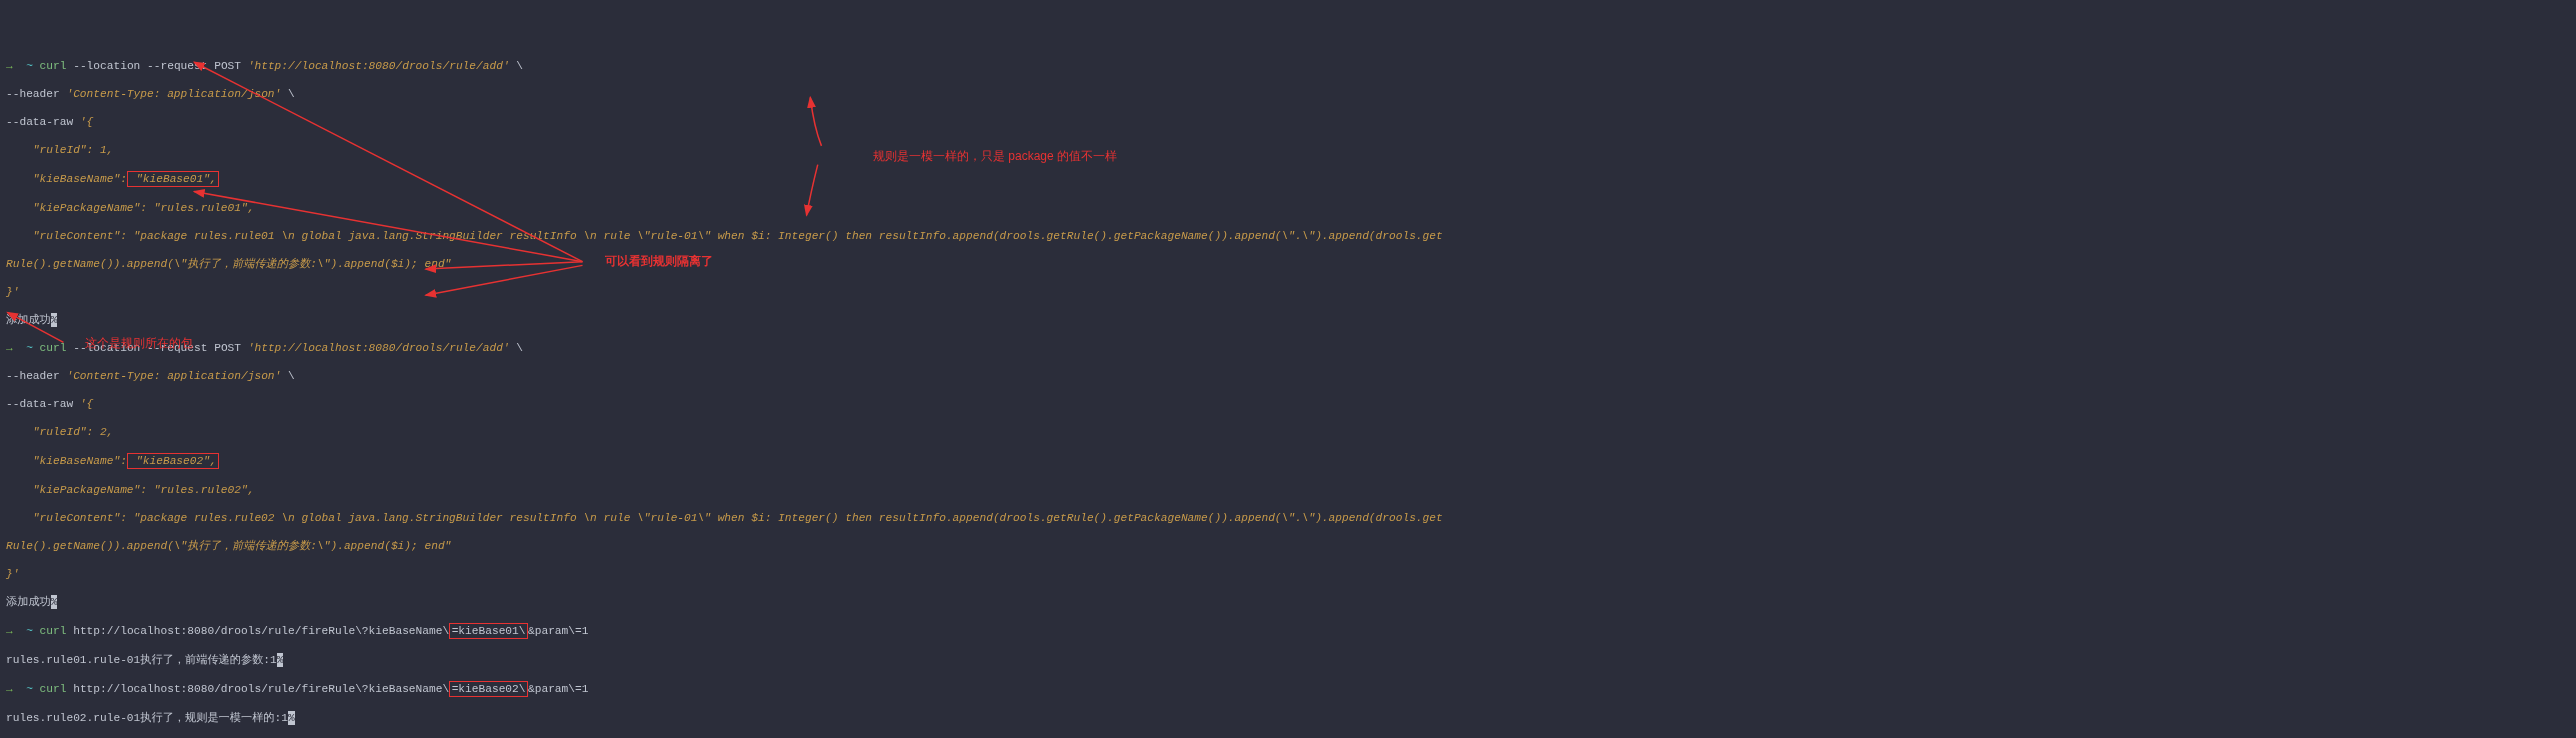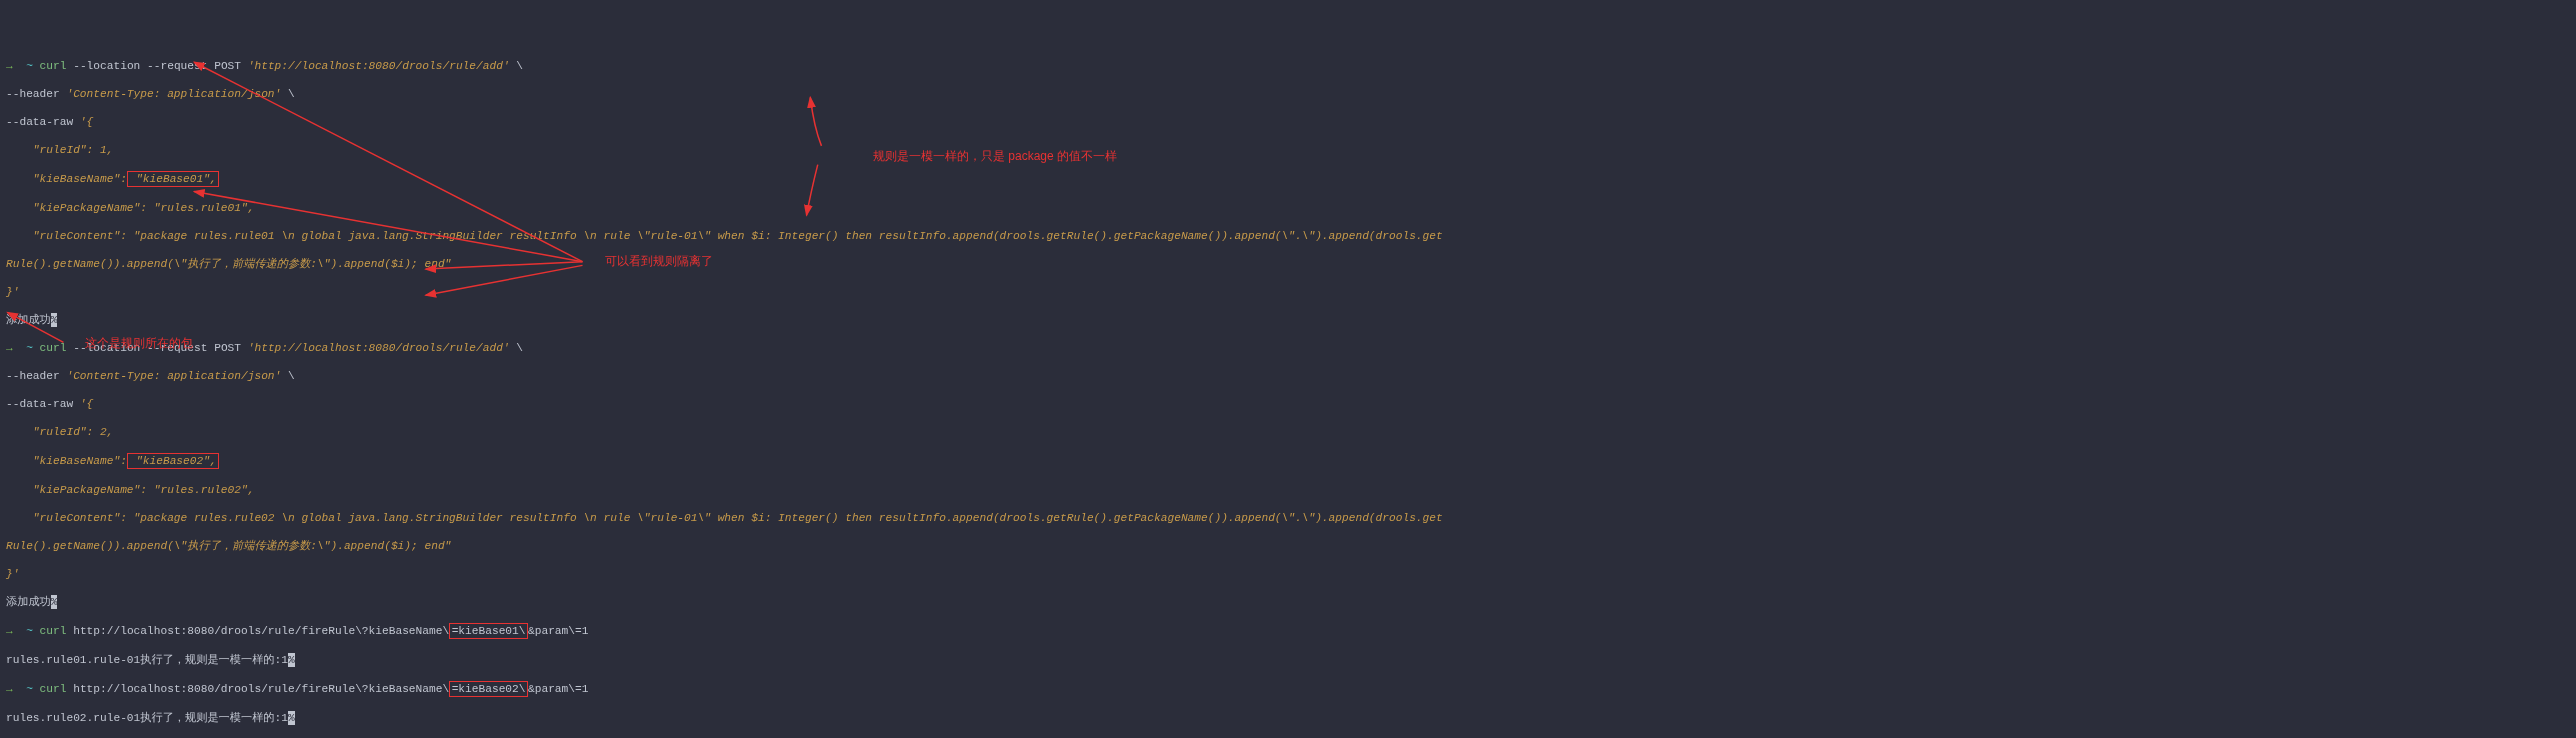--- a/index.html
+++ b/index.html
@@ -90,28 +90,28 @@
 <div class="line"><span class="flag">--header</span> <span class="string">'Content-Type: application/json'</span> <span class="plain">\</span></div>
 <div class="line"><span class="flag">--data-raw</span> <span class="string">'{</span></div>
 <div class="line"><span class="string">    "ruleId": 2,</span></div>
 <div class="line"><span class="string">    "kieBaseName":</span><span class="highlight-box"><span class="string"> "kieBase02",</span></span></div>
 <div class="line"><span class="string">    "kiePackageName": "rules.rule02",</span></div>
 <div class="line"><span class="string">    "ruleContent": "package rules.rule02 \n global java.lang.StringBuilder resultInfo \n rule \"rule-01\" when $i: Integer() then resultInfo.append(drools.getRule().getPackageName()).append(\".\").append(drools.get</span></div>
 <div class="line"><span class="string">Rule().getName()).append(\"执行了，前端传递的参数:\").append($i); end"</span></div>
 <div class="line"><span class="string">}'</span></div>
 <div class="line"><span class="result">添加成功</span><span class="box-char">%</span></div>
 <div class="line"><span class="prompt-arrow">→</span>  <span class="tilde">~</span> <span class="curl">curl</span> <span class="plain">http://localhost:8080/drools/rule/fireRule\?kieBaseName\</span><span class="highlight-box"><span class="plain">=kieBase01\</span></span><span class="plain">&amp;param\=1</span></div>
-<div class="line"><span class="result-rule">rules.rule01.rule-01执行了，规则是一模一样的:1</span><span class="box-char">%</span></div>
+<div class="line"><span class="result-rule">rules.rule01.rule-01执行了，前端传递的参数:1</span><span class="box-char">%</span></div>
 <div class="line"><span class="prompt-arrow">→</span>  <span class="tilde">~</span> <span class="curl">curl</span> <span class="plain">http://localhost:8080/drools/rule/fireRule\?kieBaseName\</span><span class="highlight-box"><span class="plain">=kieBase02\</span></span><span class="plain">&amp;param\=1</span></div>
 <div class="line"><span class="result-rule">rules.rule02.rule-01执行了，规则是一模一样的:1</span><span class="box-char">%</span></div>
 
 
 
 <div class="annotation" style="left:840px; top:149px;margin-left:33px;">规则是一模一样的，只是 package 的值不一样</div>
-<div class="annotation" style="left:605px; top:254px;">可以看到规则隔离了</div>
+<div class="annotation" style="left:605px; top:254px;font-weight:bold;">可以看到规则隔离了</div>
 <div class="annotation" style="left:85px; top:336px;">这个是规则所在的包</div>
 
 
 <svg class="arrow-svg" width="1165" height="359" style="left:0; top:0;" viewBox="0 0 1560 480">
   <defs>
     <marker id="arrowhead" markerWidth="8" markerHeight="8" refX="7" refY="3" orient="auto">
       <polygon points="0 0, 8 3, 0 6" fill="#e73232"></polygon>
     </marker>
   </defs>
 

